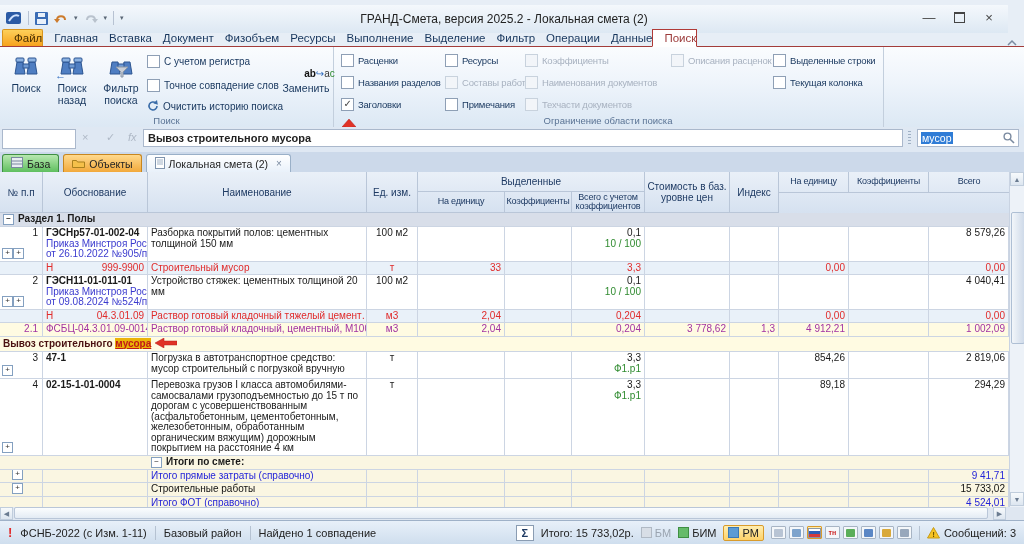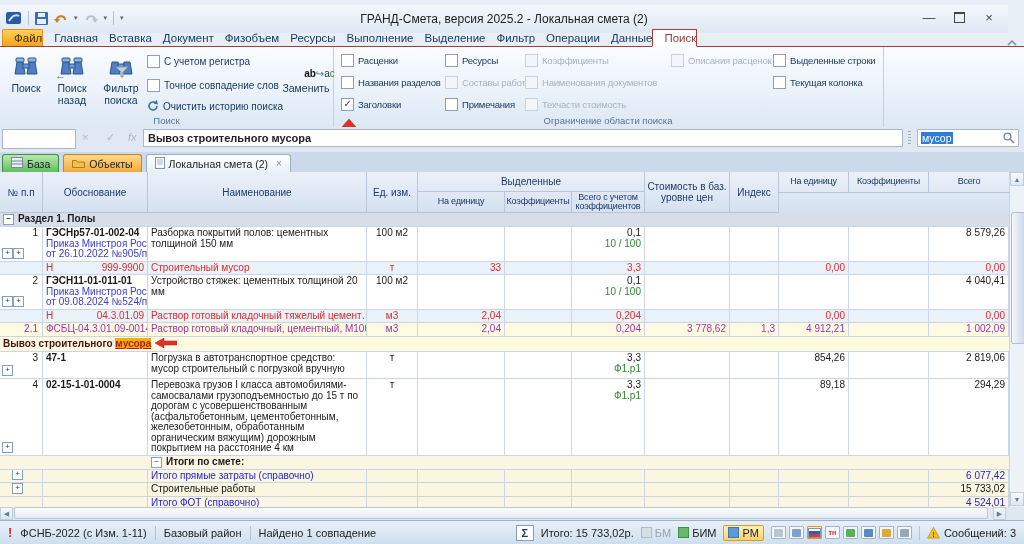--- a/index.html
+++ b/index.html
@@ -292,21 +292,21 @@
             <div class="cb dis">
               <div class="box"></div>
               <span>Коэффициенты</span>
             </div>
             <div class="cb dis">
               <div class="box"></div>
               <span>Наименования документов</span>
             </div>
             <div class="cb dis">
               <div class="box"></div>
-              <span>Техчасти стоимость</span>
+              <span>Техчасти документов</span>
             </div>
           </div>
           <div class="scol" style="width: 102px;">
             <div class="cb dis">
               <div class="box"></div>
               <span>Описания расценок</span>
             </div>
           </div>
           <div class="scol" style="width: 112px;">
             <div class="cb">
@@ -568,21 +568,21 @@
           <div class="c nw" style="width: 105px;"></div>
           <div class="c " style="width: 219px;"><span class="tblue">Итого прямые затраты (справочно)</span></div>
           <div class="c ctn" style="width: 51px;"></div>
           <div class="c rt" style="width: 87px;"></div>
           <div class="c " style="width: 67px;"></div>
           <div class="c rt" style="width: 73px;"></div>
           <div class="c rt" style="width: 85px;"></div>
           <div class="c rt" style="width: 49px;"></div>
           <div class="c rt" style="width: 70px;"></div>
           <div class="c " style="width: 80px;"></div>
-          <div class="c rt tblue" style="width: 80px;">6 077,42</div>
+          <div class="c rt tblue" style="width: 80px;">9 41,71</div>
         </div>
         <div class="trow total">
           <div class="c " style="width: 43px;">
             <span class="exp" style="left: 12px; bottom: 2px;">+</span>
           </div>
           <div class="c nw" style="width: 105px;"></div>
           <div class="c " style="width: 219px;"><span class="tblack">Строительные работы</span></div>
           <div class="c ctn" style="width: 51px;"></div>
           <div class="c rt" style="width: 87px;"></div>
           <div class="c " style="width: 67px;"></div>

